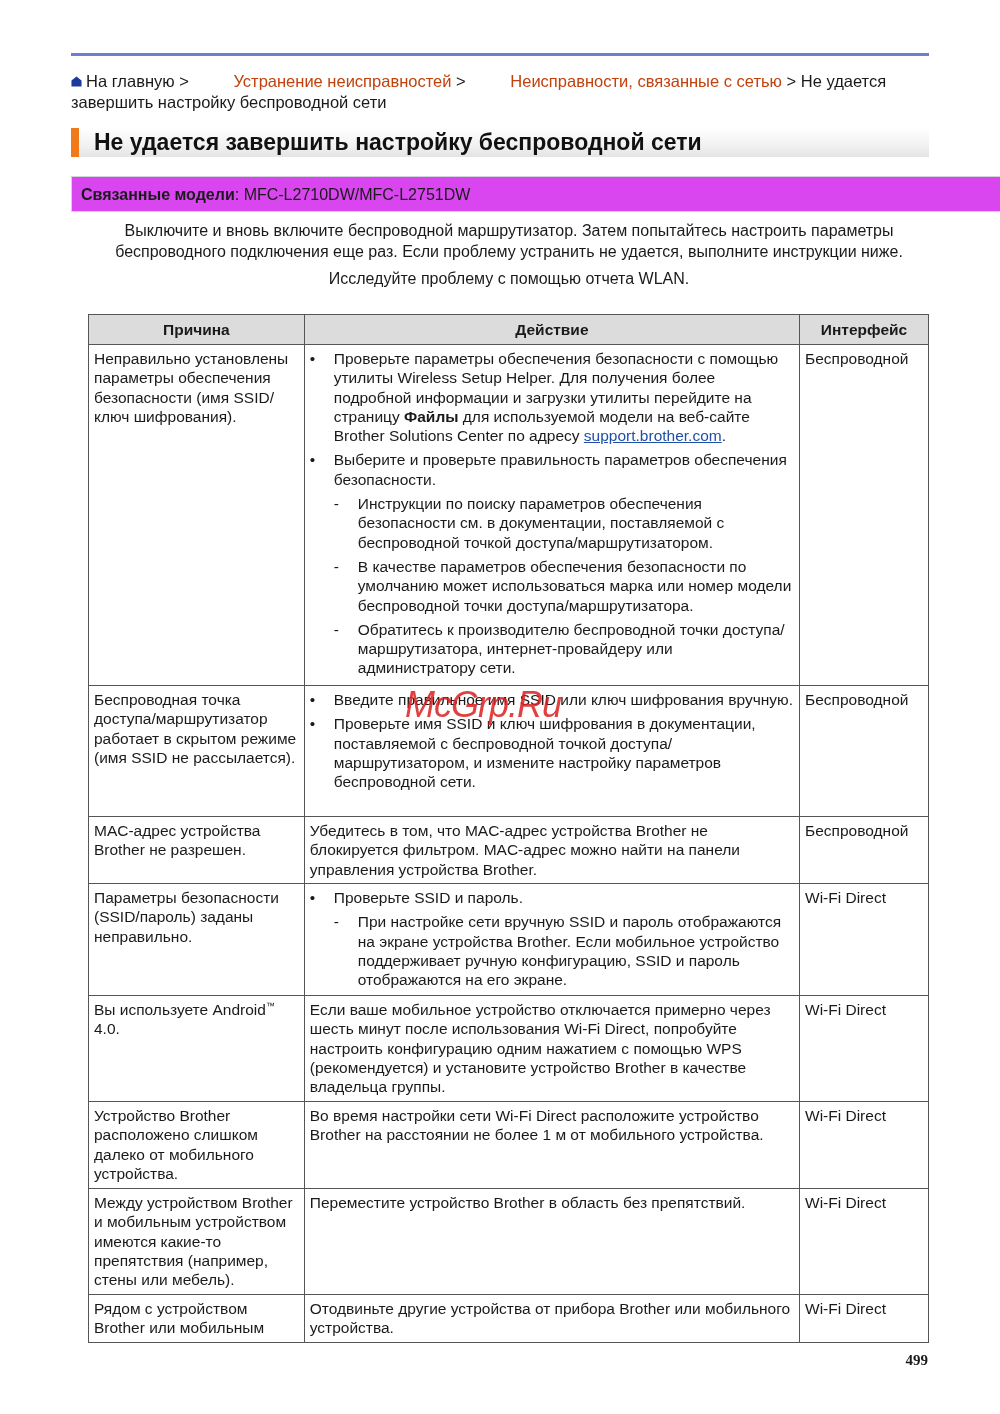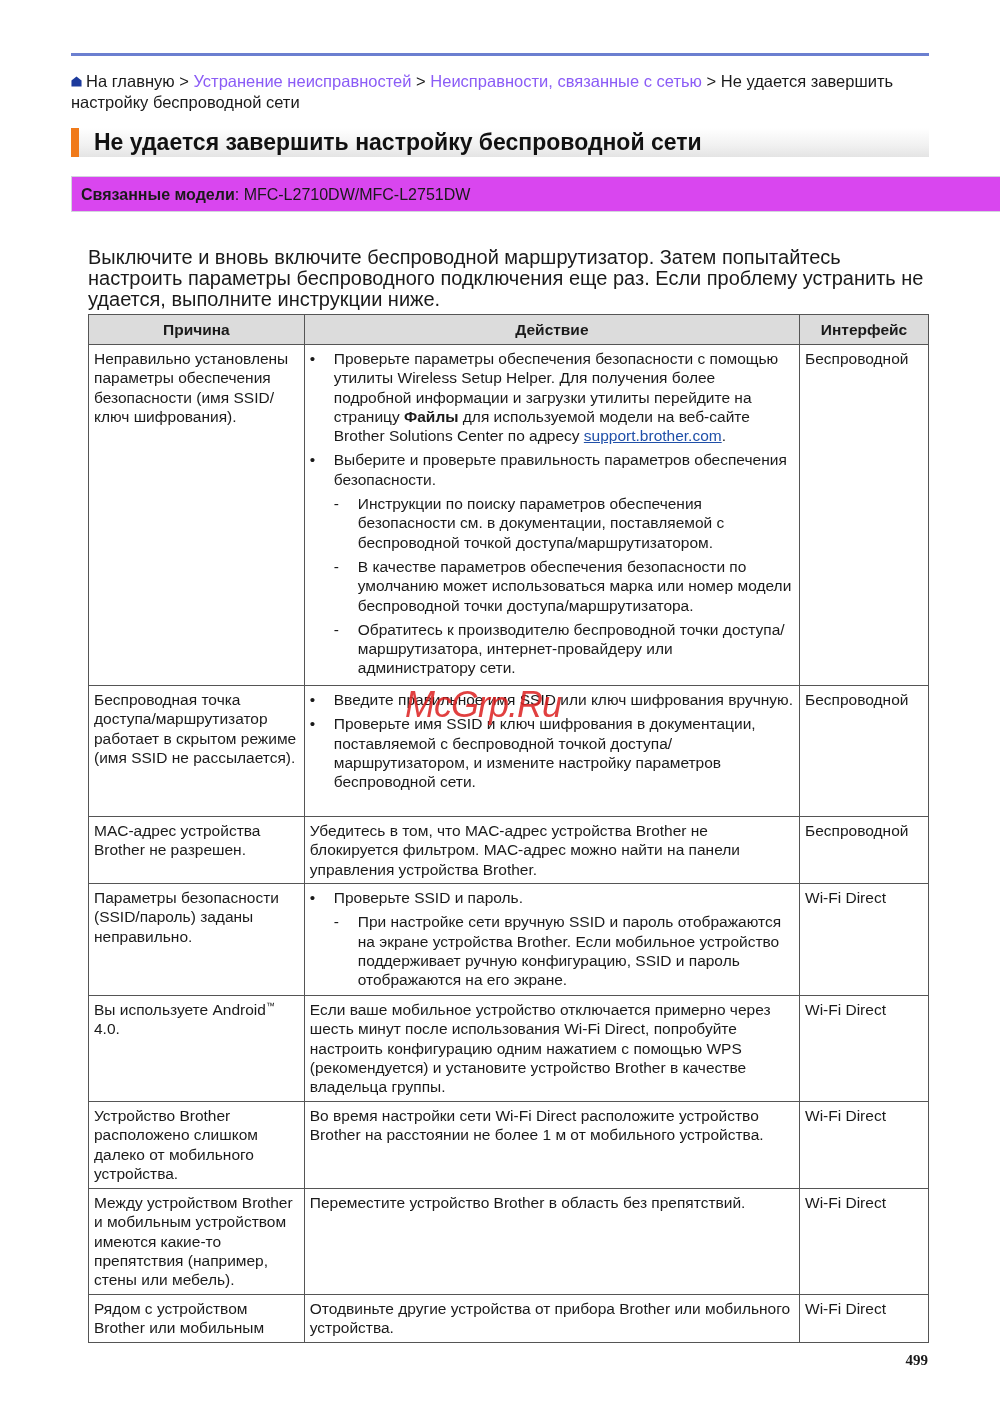--- a/index.html
+++ b/index.html
@@ -11,42 +11,42 @@
     position: absolute; left: 71px; top: 53px; width: 858px; height: 3px;
     background: #6b7fd0;
   }
   .breadcrumb {
     position: absolute; left: 71px; top: 71px; width: 860px;
     font-size: 16.5px; line-height: 21px; color: #1a1a1a;
   }
   .breadcrumb .home-icon {
     display: inline-block; width: 11px; height: 11px; margin-right: 4px; vertical-align: 0px;
   }
-  .breadcrumb a { color: #8b5cf6; text-decoration: none; }
+  .breadcrumb a { color: #c2410c; text-decoration: none; margin-left: 40px; }
   .title-bar {
     position: absolute; left: 71px; top: 128px; width: 858px; height: 29px;
     background: linear-gradient(to right, #ffffff 0%, #ffffff 40%, #e6e6e6 100%);
     background: linear-gradient(to bottom, #ffffff 0%, #f1f1f1 60%, #e4e4e4 100%);
   }
   .title-bar .accent {
     position: absolute; left: 0; top: 0; width: 8px; height: 29px; background: #f07a1a;
   }
   .title-bar h1 {
     margin: 0; position: absolute; left: 23px; top: 0px;
     font-size: 23px; line-height: 29px; font-weight: bold; color: #111;
   }
   .models-box {
     position: absolute; left: 71px; top: 176px; width: 952px; height: 36px;
     background: #d946ef; border: 1px solid #d2d5dc;
     font-size: 16px; line-height: 36px; box-sizing: border-box; padding-left: 9px;
   }
   .models-box b { font-weight: bold; }
   .intro {
-    position: absolute; left: 88px; top: 247px; width: 842px;
-    font-size: 20px; line-height: 21px;
+    position: absolute; left: 88px; top: 220px; width: 842px;
+    font-size: 16px; line-height: 21px; text-align: center;
   }
   .intro p { margin: 0 0 6px 0; }
   table.trouble {
     position: absolute; left: 88px; top: 314px; width: 841px;
     border-collapse: collapse; font-size: 15.5px; line-height: 19.3px;
   }
   table.trouble th, table.trouble td {
     border: 1px solid #555; vertical-align: top; text-align: left;
     padding: 4px 5px 4px 5px;
   }
@@ -92,20 +92,21 @@
   <div class="accent"></div>
   <h1>Не удается завершить настройку беспроводной сети</h1>
 </div>
 
 <div class="models-box">
   <b>Связанные модели</b><span>: MFC-L2710DW/MFC-L2751DW</span>
 </div>
 
 <div class="intro">
   <p>Выключите и вновь включите беспроводной маршрутизатор. Затем попытайтесь настроить параметры беспроводного подключения еще раз. Если проблему устранить не удается, выполните инструкции ниже.</p>
+  <p>Исследуйте проблему с помощью отчета WLAN.</p>
 </div>
 
 <table class="trouble">
   <colgroup>
       <col class="c1">
       <col class="c2">
       <col class="c3">
     </colgroup>
   <thead>
     <tr>

